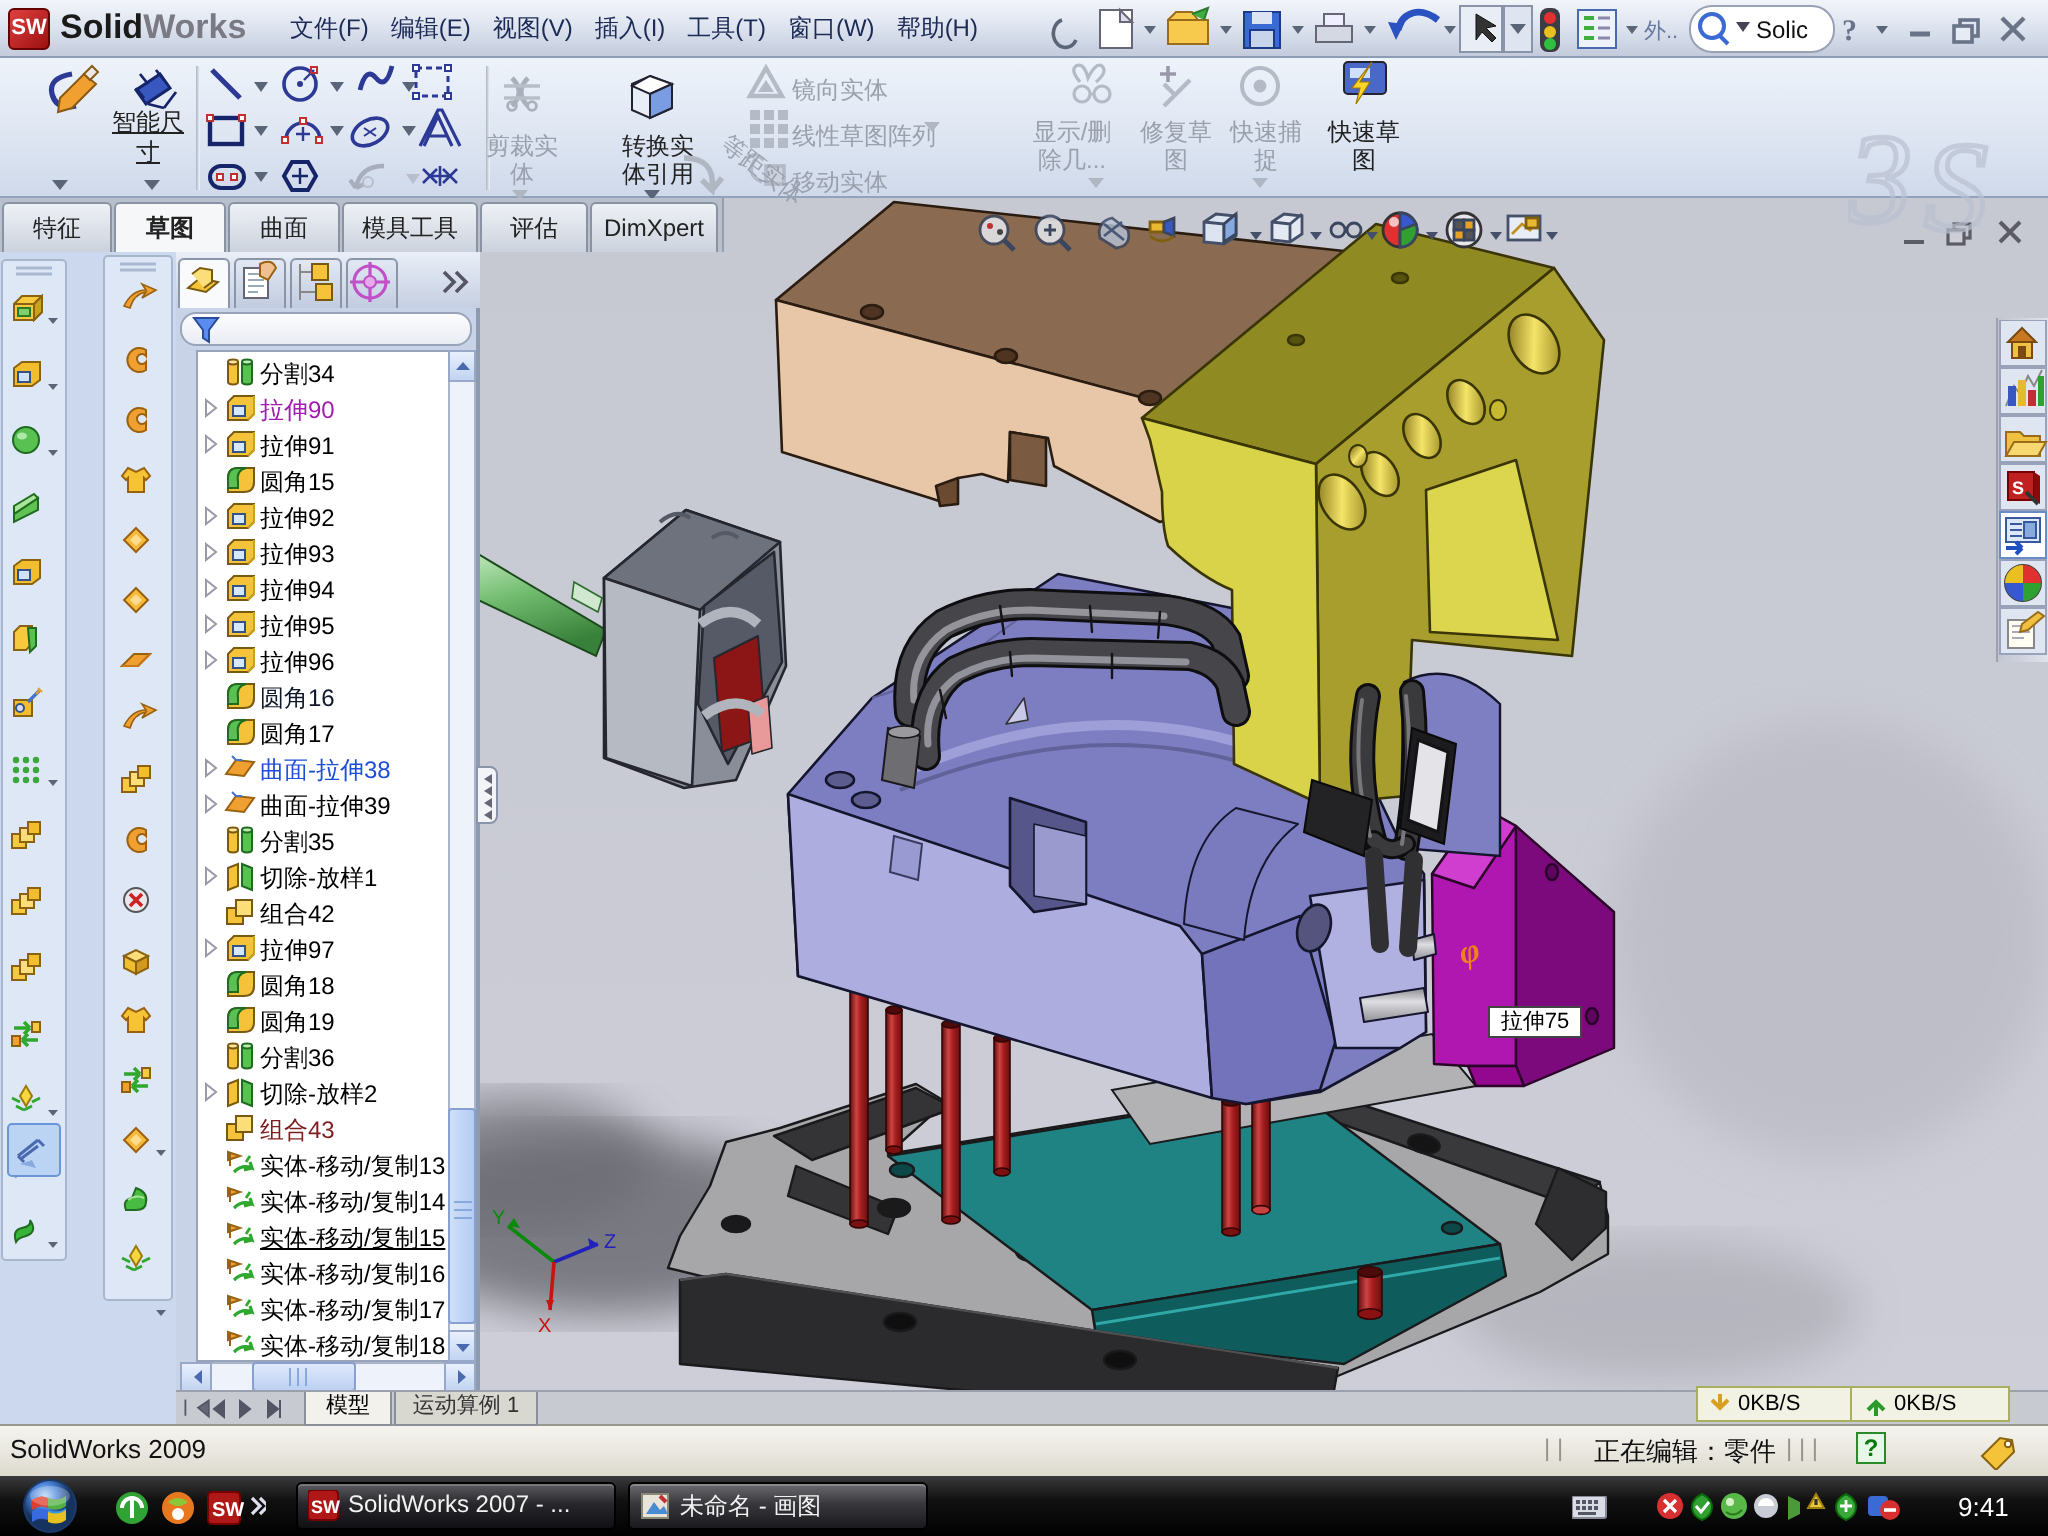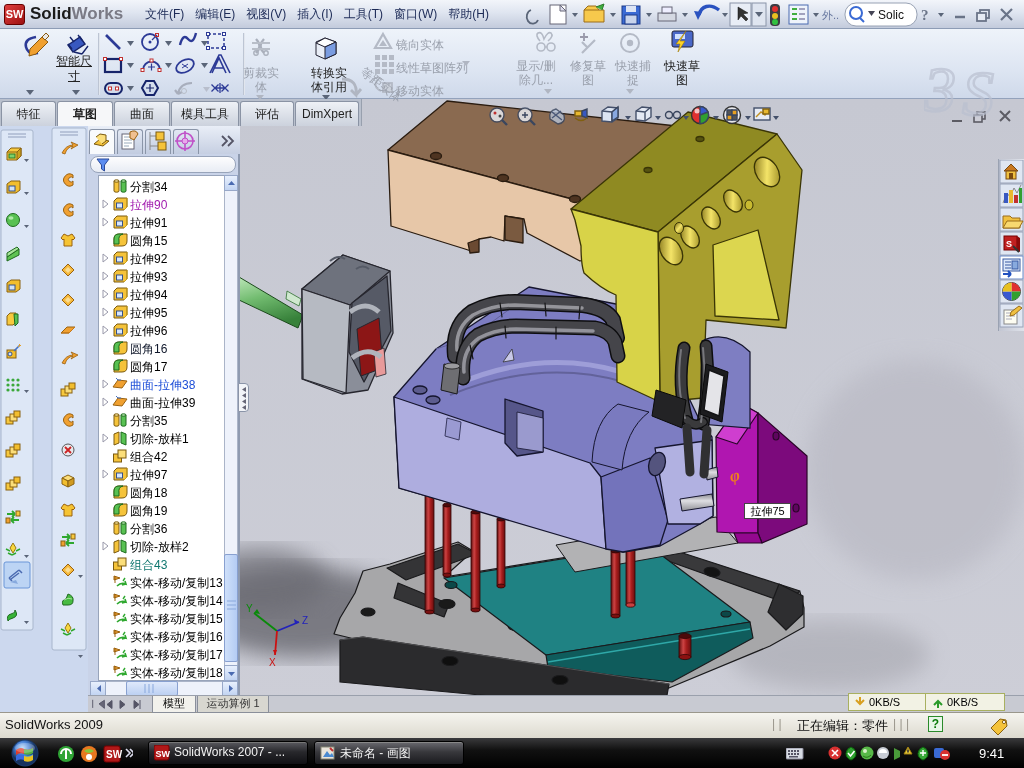--- a/index.html
+++ b/index.html
@@ -572,33 +572,33 @@
     <svg style="position:absolute;left:14px;top:415px;" width="8" height="10">
       <path d="M1,1 l5,4 -5,4 z" fill="none" stroke="#99a"></path>
     </svg>
     <svg style="position:absolute;left:24px;top:412px;" width="16" height="16">
       <use href="#i-loft"></use>
     </svg>
     <div style="position:absolute;left:42px;top:413px;font-size:12px;color:#000;white-space:nowrap;">切除-放样2</div>
     <svg style="position:absolute;left:24px;top:430px;" width="16" height="16">
       <use href="#i-comb"></use>
     </svg>
-    <div style="position:absolute;left:42px;top:431px;font-size:12px;color:#0f766e;white-space:nowrap;">组合43</div>
+    <div style="position:absolute;left:42px;top:431px;font-size:12px;color:#7f1d1d;white-space:nowrap;">组合43</div>
     <svg style="position:absolute;left:24px;top:448px;" width="16" height="16">
       <use href="#i-move"></use>
     </svg>
     <div style="position:absolute;left:42px;top:449px;font-size:12px;color:#000;white-space:nowrap;">实体-移动/复制13</div>
     <svg style="position:absolute;left:24px;top:466px;" width="16" height="16">
       <use href="#i-move"></use>
     </svg>
     <div style="position:absolute;left:42px;top:467px;font-size:12px;color:#000;white-space:nowrap;">实体-移动/复制14</div>
     <svg style="position:absolute;left:24px;top:484px;" width="16" height="16">
       <use href="#i-move"></use>
     </svg>
-    <div style="position:absolute;left:42px;top:485px;font-size:12px;color:#000;white-space:nowrap;">实体-移动/复制15</div>
+    <div style="position:absolute;left:42px;top:485px;font-size:12px;color:#000;white-space:nowrap;text-decoration:underline;">实体-移动/复制15</div>
     <svg style="position:absolute;left:24px;top:502px;" width="16" height="16">
       <use href="#i-move"></use>
     </svg>
     <div style="position:absolute;left:42px;top:503px;font-size:12px;color:#000;white-space:nowrap;">实体-移动/复制16</div>
     <svg style="position:absolute;left:24px;top:520px;" width="16" height="16">
       <use href="#i-move"></use>
     </svg>
     <div style="position:absolute;left:42px;top:521px;font-size:12px;color:#000;white-space:nowrap;">实体-移动/复制17</div>
     <svg style="position:absolute;left:24px;top:538px;" width="16" height="16">
       <use href="#i-move"></use>

